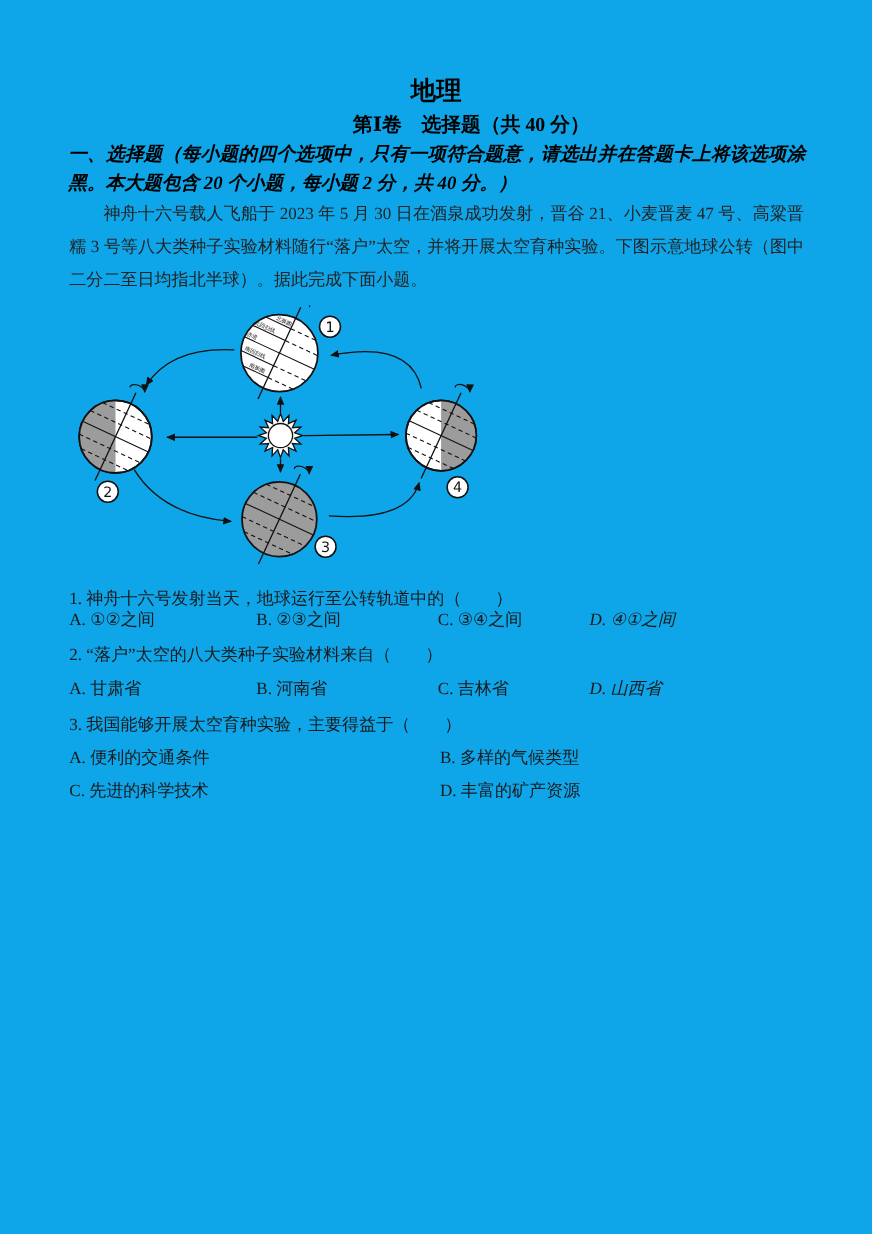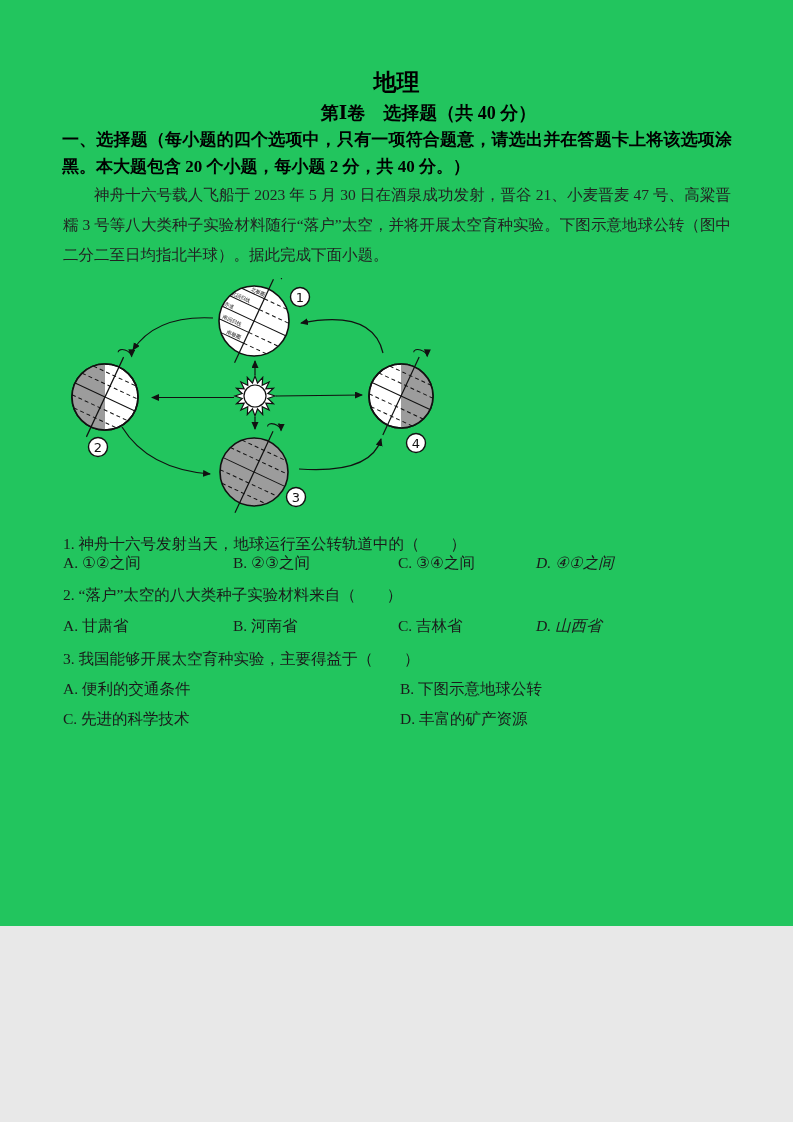--- a/index.html
+++ b/index.html
@@ -1,31 +1,31 @@
 <!DOCTYPE html>
 <html><head>
 <meta charset="utf-8">
 <style>
   html,body{margin:0;padding:0;background:#e8e8e8;}
   .page{
-    position:relative;width:793px;height:926px;background:#22c55e;
+    position:relative;width:793px;height:1122px;background:#0ea5e9;
     font-family:"Liberation Serif","DejaVu Serif",serif;color:#1a1a1a;
     overflow:hidden;margin:0 auto;
   }
   .title{
     position:absolute;top:67px;left:0;width:100%;text-align:center;
     font-size:23px;font-weight:bold;color:#000;margin:0;
   }
   .volume{
     position:absolute;top:101px;left:0;width:100%;text-align:center;
     font-size:18px;font-weight:bold;color:#000;padding-left:32px;
   }
   .instr{
     position:absolute;top:126px;left:62px;width:670px;
-    font-size:17px;font-weight:bold;color:#000;line-height:27px;text-align:justify;
+    font-size:17px;font-weight:bold;color:#000;line-height:27px;text-align:justify;font-style:italic;
   }
   .passage{
     position:absolute;left:63px;width:668px;font-size:15.5px;
     text-indent:2em;text-align:justify;color:#222;
   }
   .p1{top:180px;line-height:30px;}
   .p2{top:738px;line-height:31px;}
   .q{position:absolute;left:63px;width:680px;font-size:15.5px;height:24px;white-space:nowrap;}
   .row{position:absolute;left:0;width:793px;height:24px;font-size:15.5px;}
   .row span{position:absolute;white-space:nowrap;}
@@ -194,21 +194,21 @@
   <div class="row r2">
     <span class="pa">A. 甘肃省</span>
     <span class="pb">B. 河南省</span>
     <span class="pc">C. 吉林省</span>
     <span class="pd">D. 山西省</span>
   </div>
 
   <div class="q q3">3. 我国能够开展太空育种实验，主要得益于（　　）</div>
   <div class="row r3a">
     <span class="pa">A. 便利的交通条件</span>
-    <span class="pb2">B. 下图示意地球公转</span>
+    <span class="pb2">B. 多样的气候类型</span>
   </div>
   <div class="row r3b">
     <span class="pa">C. 先进的科学技术</span>
     <span class="pb2">D. 丰富的矿产资源</span>
   </div>
 
 
 </div>
 
 </body></html>

